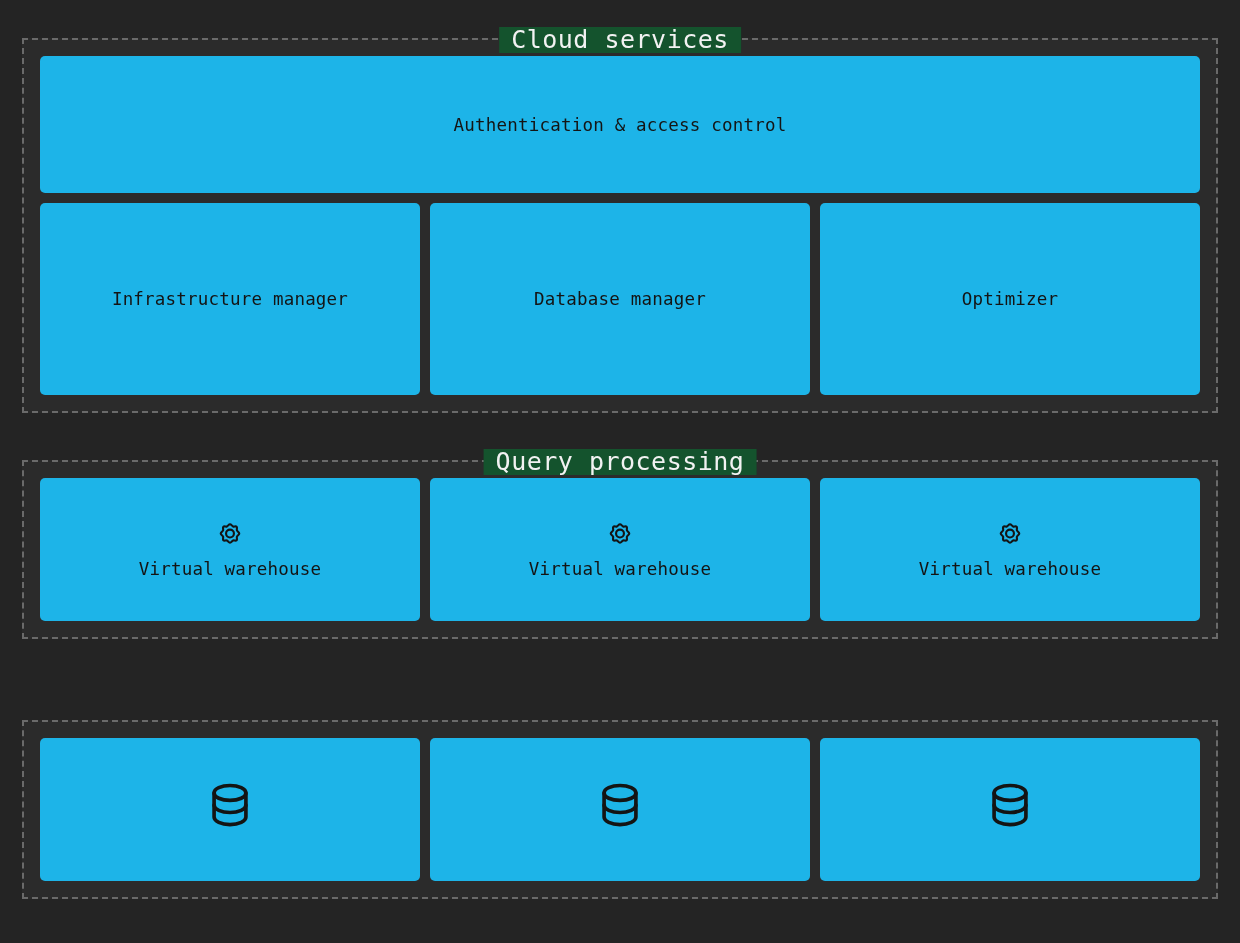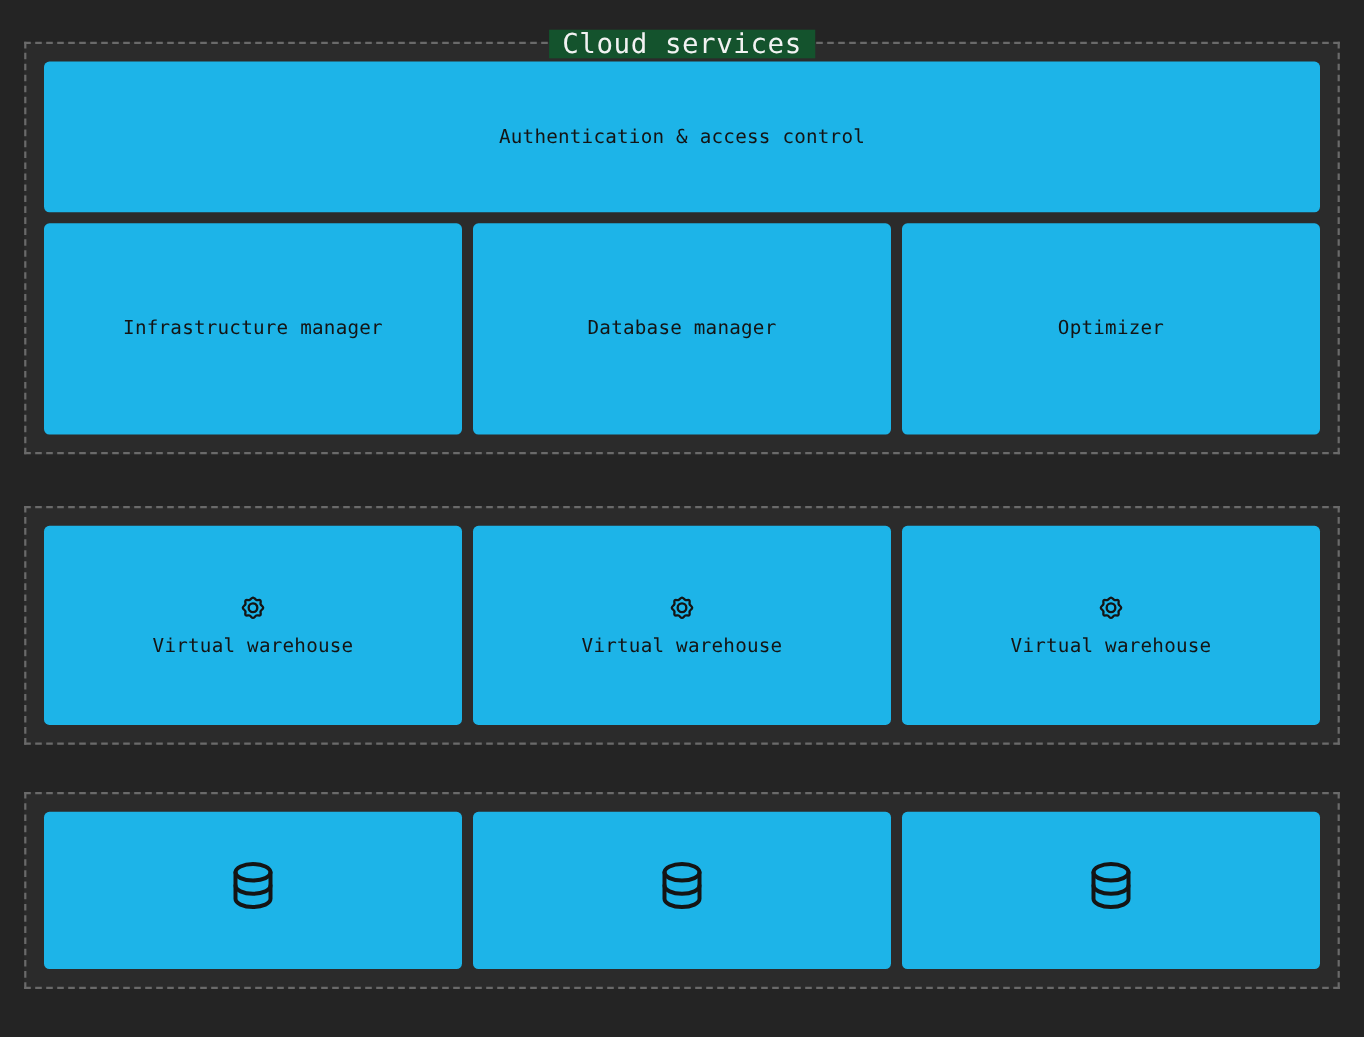--- a/index.html
+++ b/index.html
@@ -73,21 +73,21 @@
     gap: 8px;
     font-size: 17.5px;
     letter-spacing: 0.2px;
     text-align: center;
     flex: 1 1 0;
     box-sizing: border-box;
   }
 
   .node-wide  { height: 137px; }
   .node-quad  { height: 192px; }
-  .node-vw    { height: 181px; text-align: center; }
+  .node-vw    { height: 143px; text-align: center; }
   .node-db    { height: 143px; }
 
   .node-label { display: block; }
 
   .icon {
     display: block;
     line-height: 0;
   }
   .icon svg { display: block; }
 
@@ -121,20 +121,21 @@
         </div>
         <div class="node node-quad">
           <span class="node-label">Optimizer</span>
         </div>
       </div>
 
     </div>
   </section>
 
   <section class="section" id="sec-query">
+    <div class="section-title">Query processing</div>
 
     <div class="section-body">
       <div class="row">
 
         <div class="node node-vw">
           <span class="icon">
             <svg width="30" height="30" viewBox="0 0 24 24" fill="none" stroke="#141414" stroke-width="1.7" stroke-linecap="round" stroke-linejoin="round">
               <path d="M12 2.6c1.05 0 1.5 1.38 2.45 1.77.95.39 2.12-.49 2.86.25s-.14 1.91.25 2.86C17.95 8.43 19.4 8.95 19.4 10c0 1.05-1.45 1.57-1.84 2.52-.39.95.49 2.12-.25 2.86s-1.91-.14-2.86.25C13.5 16.02 13.05 17.4 12 17.4s-1.5-1.38-2.45-1.77c-.95-.39-2.12.49-2.86-.25s.14-1.91-.25-2.86C6.05 11.57 4.6 11.05 4.6 10c0-1.05 1.45-1.57 1.84-2.52.39-.95-.49-2.12.25-2.86s1.91.14 2.86-.25C10.5 3.98 10.95 2.6 12 2.6z"></path>
               <circle cx="12" cy="10" r="3.15"></circle>
             </svg>

